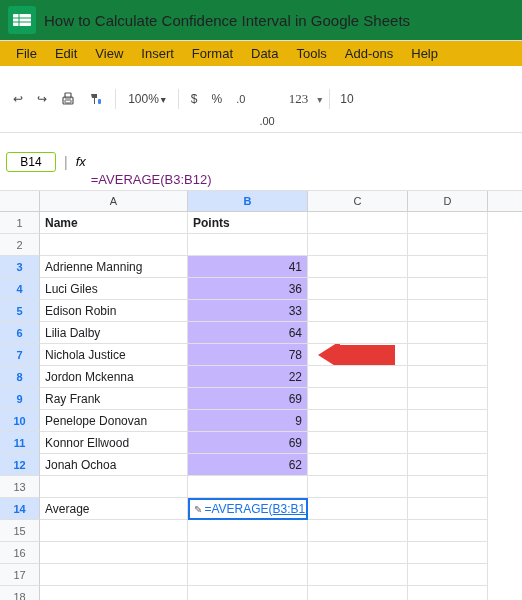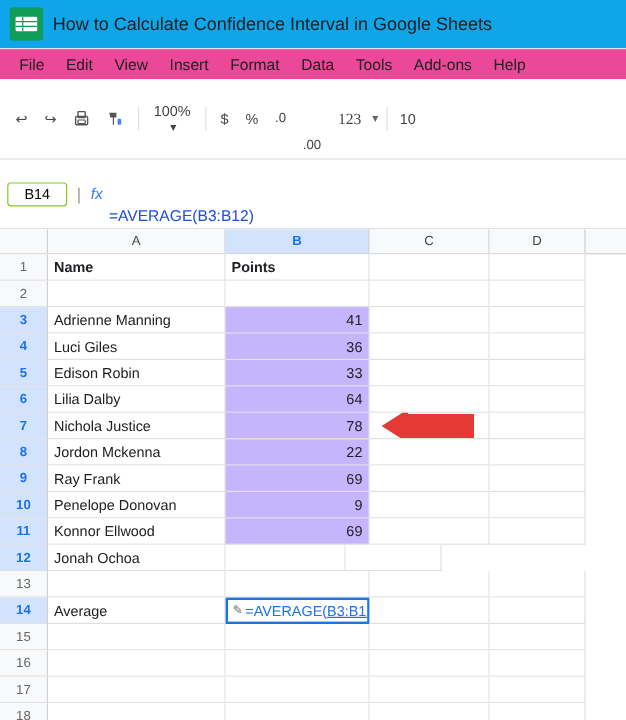--- a/index.html
+++ b/index.html
@@ -3,21 +3,21 @@
   <meta charset="utf-8">
   <style>
     * { box-sizing: border-box; margin: 0; padding: 0; }
     body { font-family: Arial, sans-serif; font-size: 13px; background: #fff; width: 522px; height: 600px; overflow: hidden; }
 
     
     .title-bar {
       display: flex;
       align-items: center;
       padding: 6px 8px;
-      background: #0ea5e9;
+      background: #15803d;
       border-bottom: 1px solid #e0e0e0;
     }
     .sheets-logo {
       width: 28px;
       height: 28px;
       margin-right: 8px;
       flex-shrink: 0;
     }
     .title-text {
       font-size: 15px;
@@ -26,21 +26,21 @@
       white-space: nowrap;
       overflow: hidden;
       text-overflow: ellipsis;
     }
 
     
     .menu-bar {
       display: flex;
       align-items: center;
       padding: 2px 8px;
-      background: #ec4899;
+      background: #eab308;
       gap: 2px;
     }
     .menu-item {
       padding: 3px 8px;
       font-size: 13px;
       color: #202124;
       cursor: pointer;
       border-radius: 3px;
     }
 
@@ -64,21 +64,20 @@
       align-items: center;
     }
     .toolbar-sep { width: 1px; height: 20px; background: #e0e0e0; margin: 0 3px; }
     .zoom-control {
       display: flex;
       align-items: center;
       font-size: 12px;
       padding: 2px 5px;
       border-radius: 3px;
       cursor: pointer;
-      flex-direction: column;
     }
     .font-size-box {
       width: 30px;
       font-size: 12px;
       text-align: center;
       padding: 2px 3px;
       border-radius: 3px;
       cursor: pointer;
     }
 
@@ -99,25 +98,25 @@
       border-radius: 3px;
     }
     .formula-sep {
       color: #999;
       font-size: 14px;
       padding: 0 3px;
     }
     .formula-fx {
       font-style: italic;
       font-size: 13px;
-      color: #3b82f6;
+      color: #000000;
     }
     .formula-content {
       font-size: 13px;
-      color: #1d4ed8;
+      color: #701a75;
       flex: 1;
       margin-top: 36px;
     }
 
     
     .grid-container {
       display: flex;
       flex-direction: column;
       overflow: hidden;
       flex: 1;
@@ -375,20 +374,21 @@
         <div class="row-num selected">11</div>
         <div class="cell col-a">Konnor Ellwood</div>
         <div class="cell col-b highlight right">69</div>
         <div class="cell col-c"></div>
         <div class="cell col-d"></div>
       </div>
 
       <div class="grid-row">
         <div class="row-num selected">12</div>
         <div class="cell col-a">Jonah Ochoa</div>
+        <div class="cell col-b highlight right">62</div>
         <div class="cell col-c"></div>
         <div class="cell col-d"></div>
       </div>
 
       <div class="grid-row">
         <div class="row-num">13</div>
         <div class="cell col-a"></div>
         <div class="cell col-b"></div>
         <div class="cell col-c"></div>
         <div class="cell col-d"></div>

